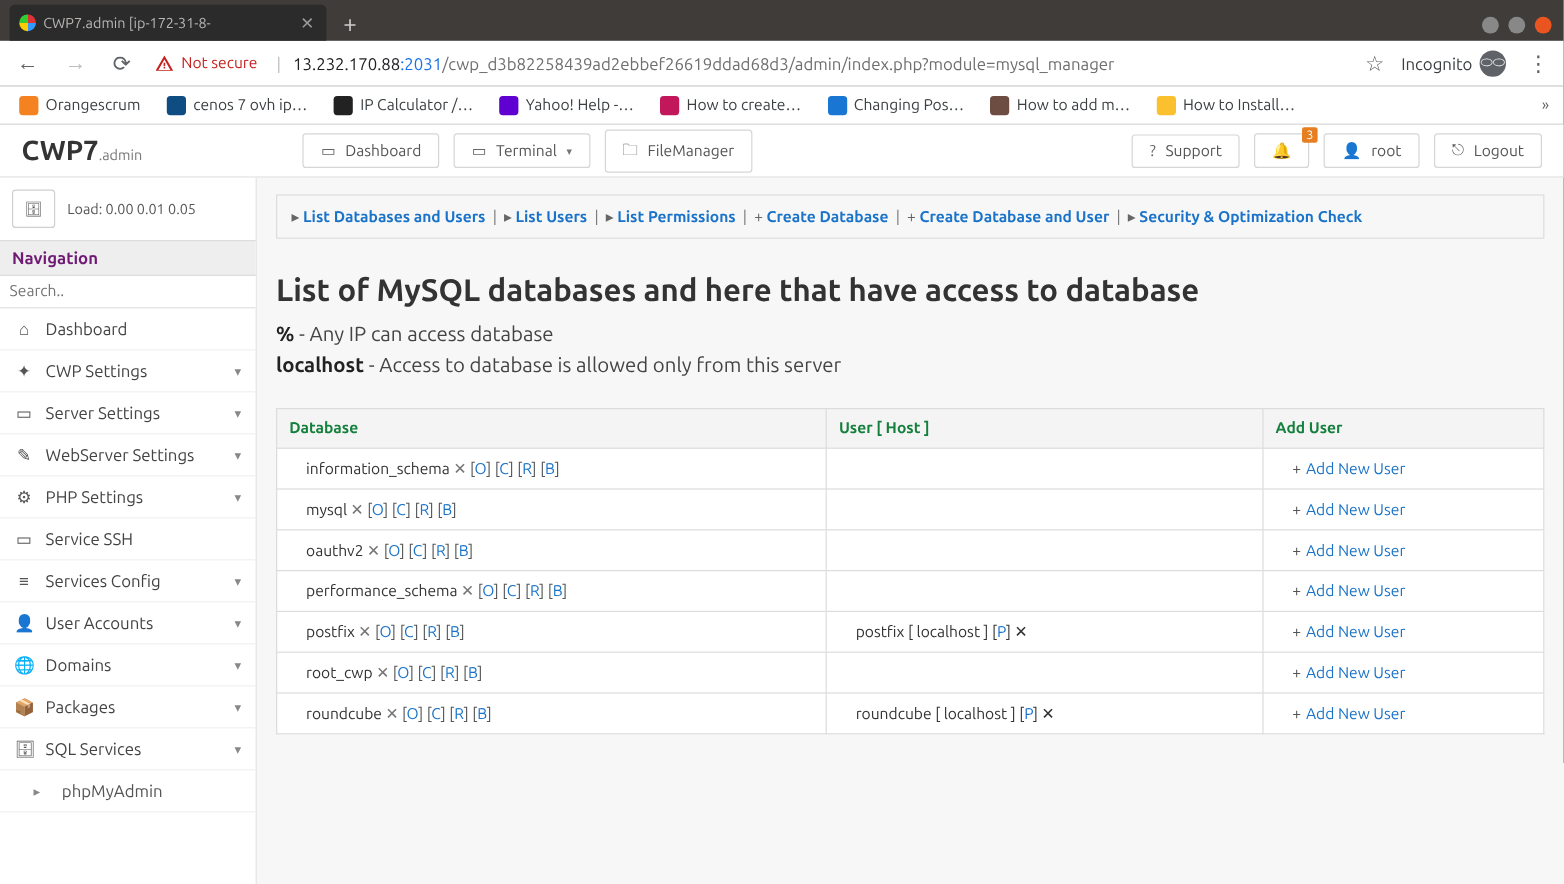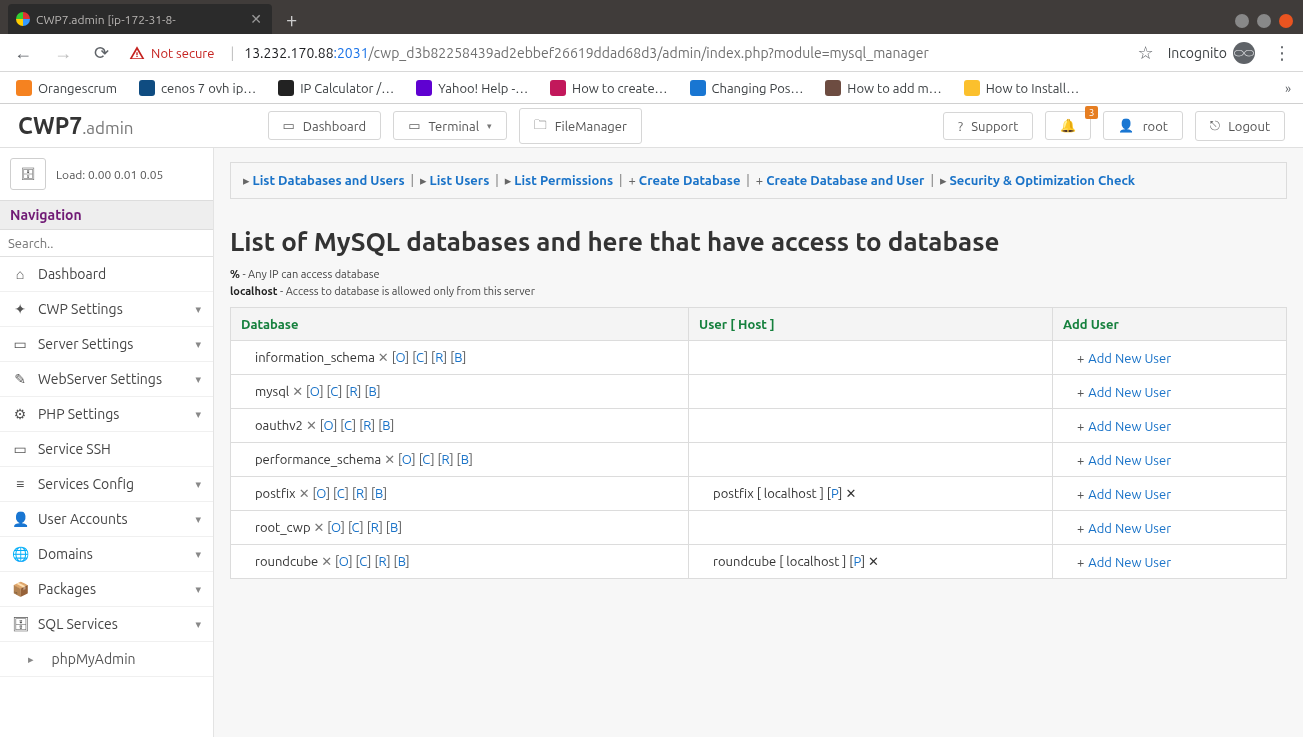--- a/index.html
+++ b/index.html
@@ -38,21 +38,21 @@
 .bm { display:flex; align-items:center; gap:6px; padding:4px 8px; border-radius:3px; cursor:pointer; white-space:nowrap; }
 .bm .bicon { width:16px; height:16px; border-radius:3px; display:flex; align-items:center; justify-content:center; font-size:10px; font-weight:bold; color:#fff; }
 .chev { margin-left:auto; color:#5f6368; padding:0 4px; }
 
 
 .app { position:absolute; top:104px; left:0; right:0; bottom:0; background:#f7f7f7; display:flex; flex-direction:column; }
 
 
 .apphdr { height:44px; background:#fff; border-bottom:1px solid #e0e0e0; display:flex; align-items:center; padding:0 18px; gap:12px; }
 .brand { font-size:23px; font-weight:700; color:#343434; }
-.brand .sub { font-size:17px; font-weight:400; color:#777; }
+.brand .sub { font-size:12px; font-weight:400; color:#777; }
 .hbtn { border:1px solid #d6d6d6; background:#fff; color:#555; padding:6px 14px; border-radius:3px; display:flex; align-items:center; gap:8px; font-size:13px; cursor:pointer; }
 .hbtn .ic { font-size:13px; color:#666; }
 .hbtn .caret { font-size:9px; color:#777; }
 .apphdr .spacer { flex:1; }
 .notif { position:relative; }
 .badge { position:absolute; top:-6px; right:-8px; background:#e67e22; color:#fff; font-size:10px; padding:1px 4px; border-radius:2px; }
 
 
 .appbody { flex:1; display:flex; overflow:hidden; }
 
@@ -75,21 +75,21 @@
 .crumbrow h2 { font-size:20px; font-weight:700; color:#333; }
 .crumbrow .where { margin-left:auto; color:#555; font-size:13px; display:flex; align-items:center; gap:8px; }
 .crumbrow .where .mon { width:18px; height:14px; border:2px solid #444; border-radius:2px; position:relative; }
 .crumbrow .where .mon::after { content:""; position:absolute; left:4px; right:4px; bottom:-4px; height:2px; background:#444; }
 .actions { margin:14px 16px 18px; border:1px solid #dcdcdc; background:#f7f7f7; padding:10px 12px; font-size:13px; color:#555; }
 .actions a { color:#1a73c8; font-weight:600; }
 .actions .sep { color:#777; margin:0 3px; }
 .actions .pre { color:#666; margin-right:3px; }
 .content { padding:0 16px 20px; }
 .content h1 { font-size:26px; font-weight:700; color:#333; margin:28px 0 10px; }
-.hints { font-size:11px; color:#444; line-height:1.5; margin-bottom:8px; }
+.hints { font-size:17px; color:#444; line-height:1.5; margin-bottom:23px; }
 .hints b { color:#222; }
 
 table.dblist { width:100%; border-collapse:collapse; font-size:13px; }
 table.dblist th, table.dblist td { border:1px solid #dcdcdc; padding:9px 10px; text-align:left; vertical-align:middle; }
 table.dblist th { background:#f4f4f4; font-weight:700; color:#15803d; }
 table.dblist td { background:#fff; color:#333;padding-left:24px; }
 .dbrow .links a { color:#1a73c8; }
 .dbrow .x { color:#777; cursor:pointer; }
 .dbrow .br { color:#555; }
 .adduser { color:#1a73c8; }

